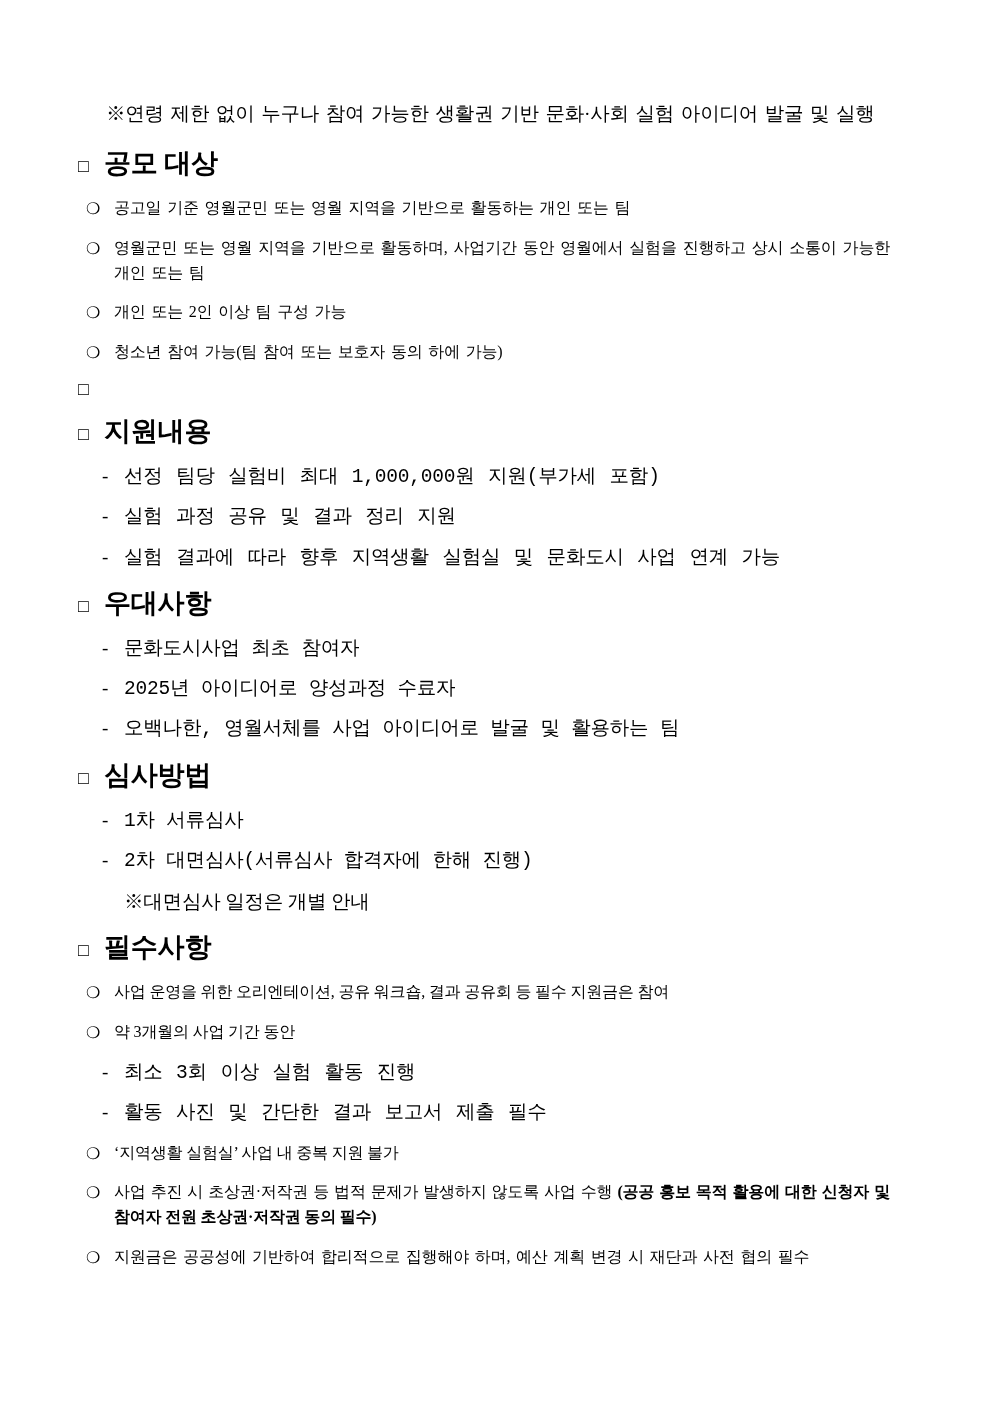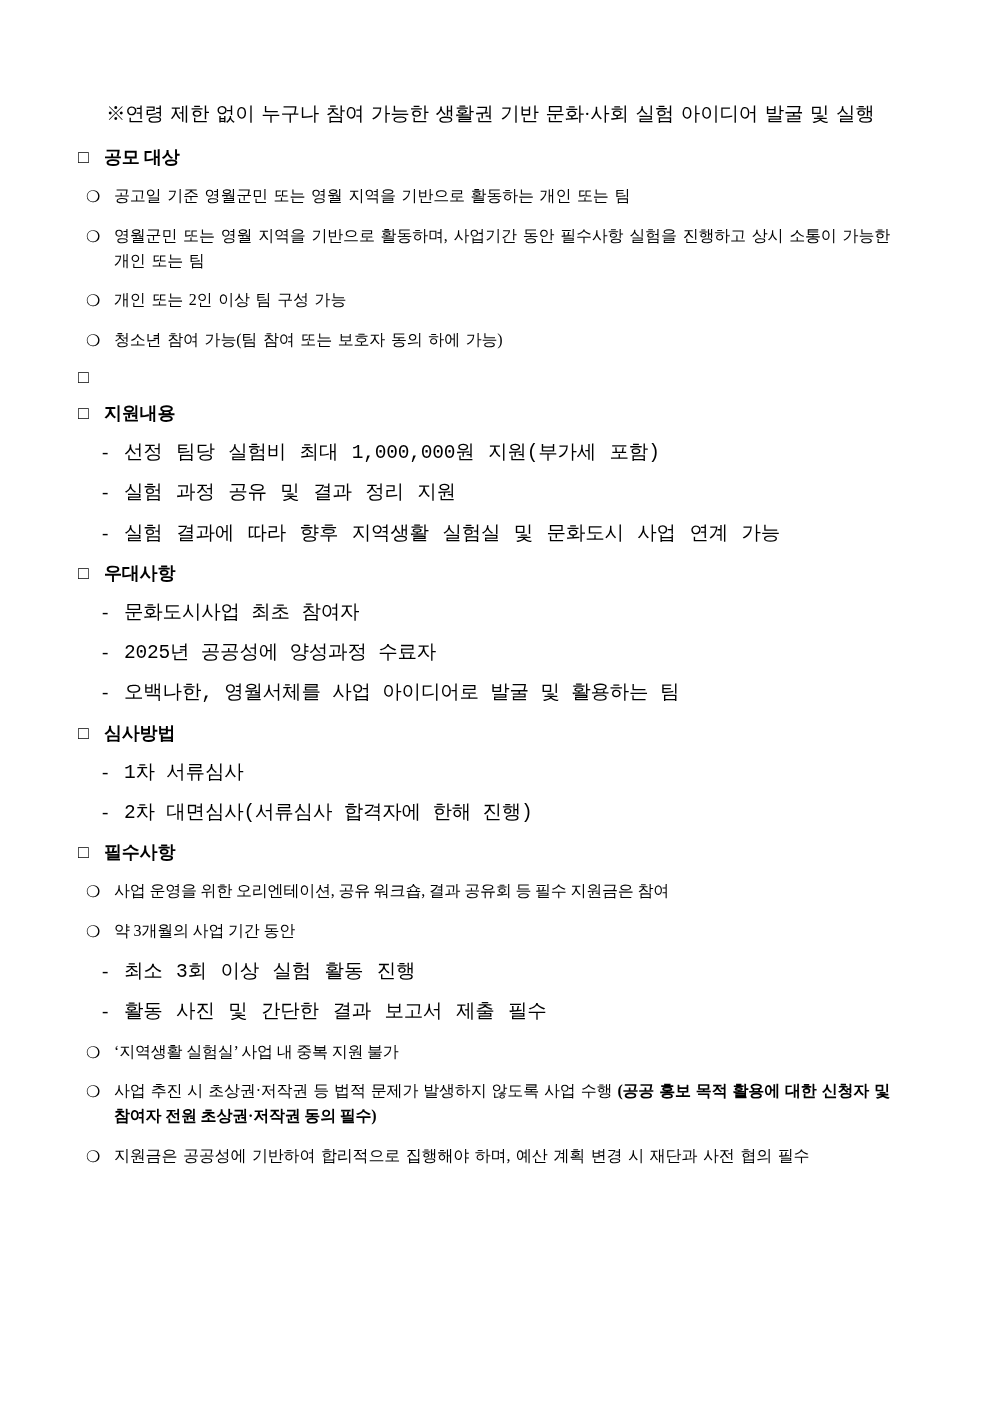--- a/index.html
+++ b/index.html
@@ -37,21 +37,21 @@
     margin-bottom: 15px;
   }
   .head-marker {
     width: 26px;
     flex: 0 0 26px;
     font-size: 18px;
     line-height: 1;
   }
   .head-text {
     font-weight: bold;
-    font-size: 18px;
+    font-size: 27px;
     letter-spacing: -0.2px;
   }
   .head-text .plain {
     font-weight: normal;
   }
 
   
   .circ-row {
     display: flex;
     align-items: flex-start;
@@ -115,21 +115,21 @@
   <div class="head-row">
     <span class="head-marker">□</span>
     <span class="head-text">공모 대상</span>
   </div>
   <div class="circ-row">
     <span class="circ-marker">❍</span>
     <span class="circ-text spaced">공고일 기준 영월군민 또는 영월 지역을 기반으로 활동하는 개인 또는 팀</span>
   </div>
   <div class="circ-row">
     <span class="circ-marker">❍</span>
-    <span class="circ-text spaced">영월군민 또는 영월 지역을 기반으로 활동하며, 사업기간 동안 필수사항 실험을 진행하고 상시 소통이 가능한 개인 또는 팀</span>
+    <span class="circ-text spaced">영월군민 또는 영월 지역을 기반으로 활동하며, 사업기간 동안 영월에서 실험을 진행하고 상시 소통이 가능한 개인 또는 팀</span>
   </div>
   <div class="circ-row">
     <span class="circ-marker">❍</span>
     <span class="circ-text spaced">개인 또는 2인 이상 팀 구성 가능</span>
   </div>
   <div class="circ-row">
     <span class="circ-marker">❍</span>
     <span class="circ-text spaced">청소년 참여 가능(팀 참여 또는 보호자 동의 하에 가능)</span>
   </div>
 
@@ -157,39 +157,40 @@
   <div class="head-row">
     <span class="head-marker">□</span>
     <span class="head-text">우대사항</span>
   </div>
   <div class="dash-row">
     <span class="dash-marker">-</span>
     <span class="dash-text">문화도시사업 최초 참여자</span>
   </div>
   <div class="dash-row">
     <span class="dash-marker">-</span>
-    <span class="dash-text">2025년 공공성에 양성과정 수료자</span>
+    <span class="dash-text">2025년 아이디어로 양성과정 수료자</span>
   </div>
   <div class="dash-row">
     <span class="dash-marker">-</span>
     <span class="dash-text">오백나한, 영월서체를 사업 아이디어로 발굴 및 활용하는 팀</span>
   </div>
 
   <div class="head-row">
     <span class="head-marker">□</span>
     <span class="head-text">심사방법</span>
   </div>
   <div class="dash-row">
     <span class="dash-marker">-</span>
     <span class="dash-text">1차 서류심사</span>
   </div>
   <div class="dash-row">
     <span class="dash-marker">-</span>
     <span class="dash-text">2차 대면심사(서류심사 합격자에 한해 진행)</span>
   </div>
+  <div class="note-row">※대면심사 일정은 개별 안내</div>
 
   <div class="head-row">
     <span class="head-marker">□</span>
     <span class="head-text">필수사항</span>
   </div>
   <div class="circ-row">
     <span class="circ-marker">❍</span>
     <span class="circ-text">사업 운영을 위한 오리엔테이션, 공유 워크숍, 결과 공유회 등 필수 지원금은 참여</span>
   </div>
   <div class="circ-row">

